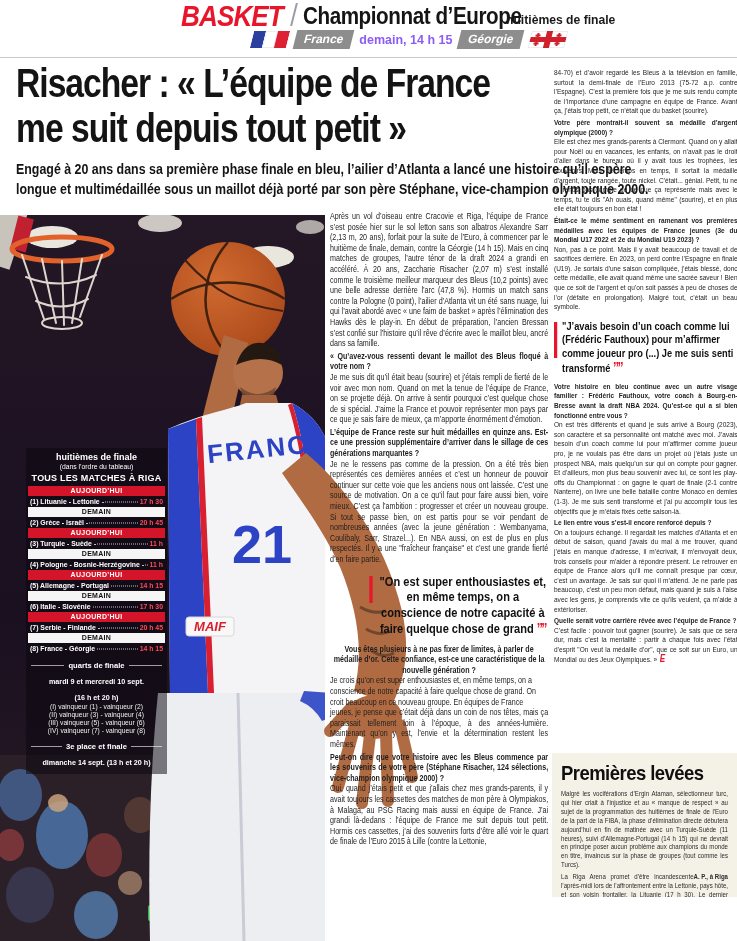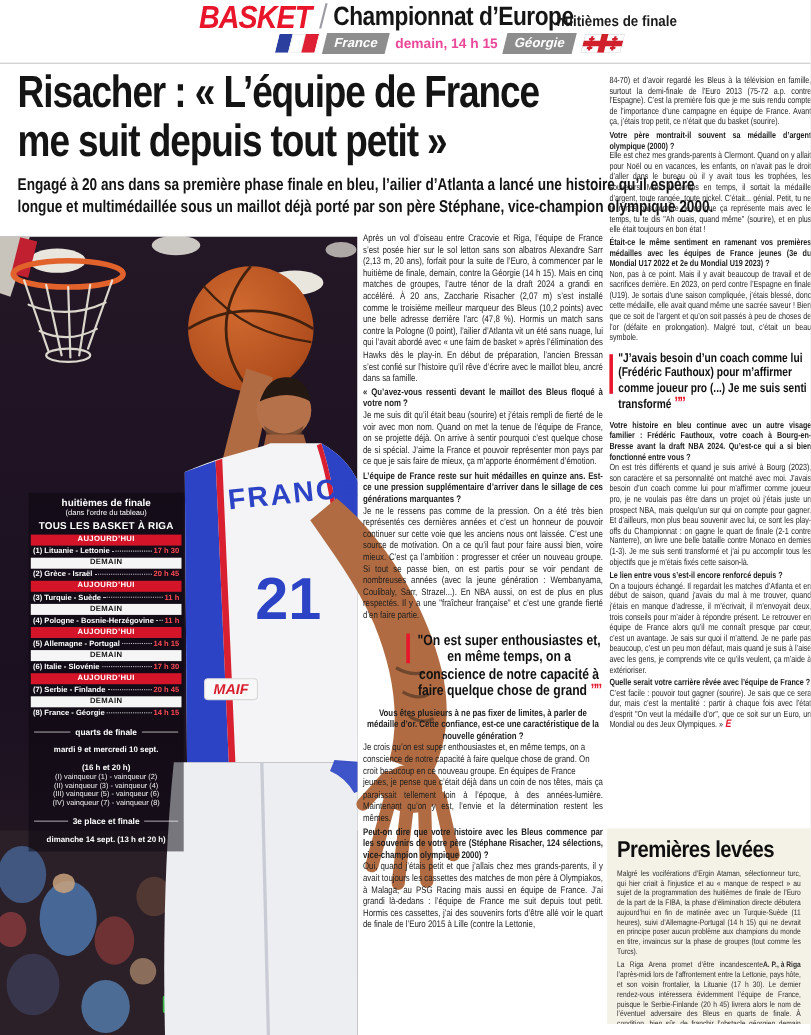--- a/index.html
+++ b/index.html
@@ -17,21 +17,21 @@
   .mast-round { position:absolute; left:506px; top:12px; font-size:13.5px; font-weight:700;
                 transform:scaleX(.9); transform-origin:0 0; white-space:nowrap; }
   .match-strip { position:absolute; left:252px; top:30px; height:19px; display:flex;
                  align-items:center; gap:7px; }
   .flag { width:36px; height:17px; transform:skewX(-14deg); display:flex; overflow:hidden; }
   .flag-fr .b { flex:1; background:#2a3f9e; } .flag-fr .w { flex:1; background:#fff; box-shadow:inset 0 0 0 1px #eee; }
   .flag-fr .r { flex:1; background:#dd2033; }
   .flag-ge { transform:skewX(-14deg); }
   .team-box { background:#8d8d8d; color:#fff; font-weight:700; font-size:12px; line-height:17px;
               padding:1px 9px; transform:skewX(-14deg); white-space:nowrap; }
-  .match-info { font-weight:700; font-size:12.5px; color:#ec4899; white-space:nowrap; }
+  .match-info { font-weight:700; font-size:12.5px; color:#8b5cf6; white-space:nowrap; }
   .header-rule { position:absolute; left:0; top:57px; width:737px; height:1px; background:#c9c9c9; }
 
   
   .headline { position:absolute; left:16px; top:61px; width:655px; transform:scaleX(.82);
               transform-origin:0 0; font-size:41px; line-height:45px; font-weight:800;
               letter-spacing:-1.2px; color:#141414; white-space:nowrap; }
   .lede { position:absolute; left:16px; top:159px; width:665px; transform:scaleX(.8);
           transform-origin:0 0; font-size:15.5px; line-height:20px; font-weight:700; color:#141414;
           white-space:nowrap; }
   .byline { position:absolute; left:330px; top:185px; width:218px; border-top:1px solid #666;
@@ -76,21 +76,21 @@
 
   .col-right { position:absolute; left:554px; top:68px; width:228px; transform:scaleX(.805);
                transform-origin:0 0; font-size:8.1px; line-height:9.6px; text-align:justify;
                color:#1e1e1e; }
   .pullquote2 { position:relative; margin:8px 0 6px 0; padding-left:10px; font-weight:700;
                 font-size:11.5px; line-height:13.5px; color:#101010; text-align:left; }
   .pq2-bar { position:absolute; left:0; top:2px; width:4px; height:36px; background:#e8152b; }
   .endmark { color:#e8152b; font-weight:800; font-style:italic; font-size:10px; margin-left:3px; }
 
   
-  .sidebox { position:absolute; left:552px; top:753px; width:185px; height:178px;
+  .sidebox { position:absolute; left:552px; top:753px; width:185px; height:144px;
              background:#f4f1e7; padding:8px 9px; box-sizing:border-box; overflow:hidden; }
   .sidebox-title { font-size:21px; font-weight:800; letter-spacing:-.6px; color:#0f0f0f;
                    transform:scaleX(.88); transform-origin:0 0; white-space:nowrap; margin-bottom:5px; }
   .sidebox-body { width:200px; transform:scaleX(.835); transform-origin:0 0; font-size:7.3px;
                   line-height:8.9px; color:#2b2b2b; text-align:justify; }
   .sidebox-body p { margin:0 0 3px; }
   .sig { float:right; font-weight:700; }
 </style>
 </head>
 <body>
@@ -232,21 +232,21 @@
         <path d="M386,518 L388,586"></path>
           <path d="M400,510 L412,562"></path>
           <path d="M352,492 L330,516"></path>
       </g>
     </g>
   </svg>
 
   <div class="schedule">
     <div class="sch-title">huitièmes de finale</div>
     <div class="sch-sub">(dans l’ordre du tableau)</div>
-    <div class="sch-venue">TOUS LES BASKET À RIGA</div>
+    <div class="sch-venue">TOUS LES MATCHES À RIGA</div>
 
     <div class="banner today">AUJOURD’HUI</div>
     <div class="mrow">
         <span class="mr-label">(1) Lituanie - Lettonie</span>
         <span class="mr-dots"></span>
         <span class="mr-time">17 h 30</span>
       </div>
     <div class="banner tomorrow">DEMAIN</div>
     <div class="mrow">
         <span class="mr-label">(2) Grèce - Israël</span>

